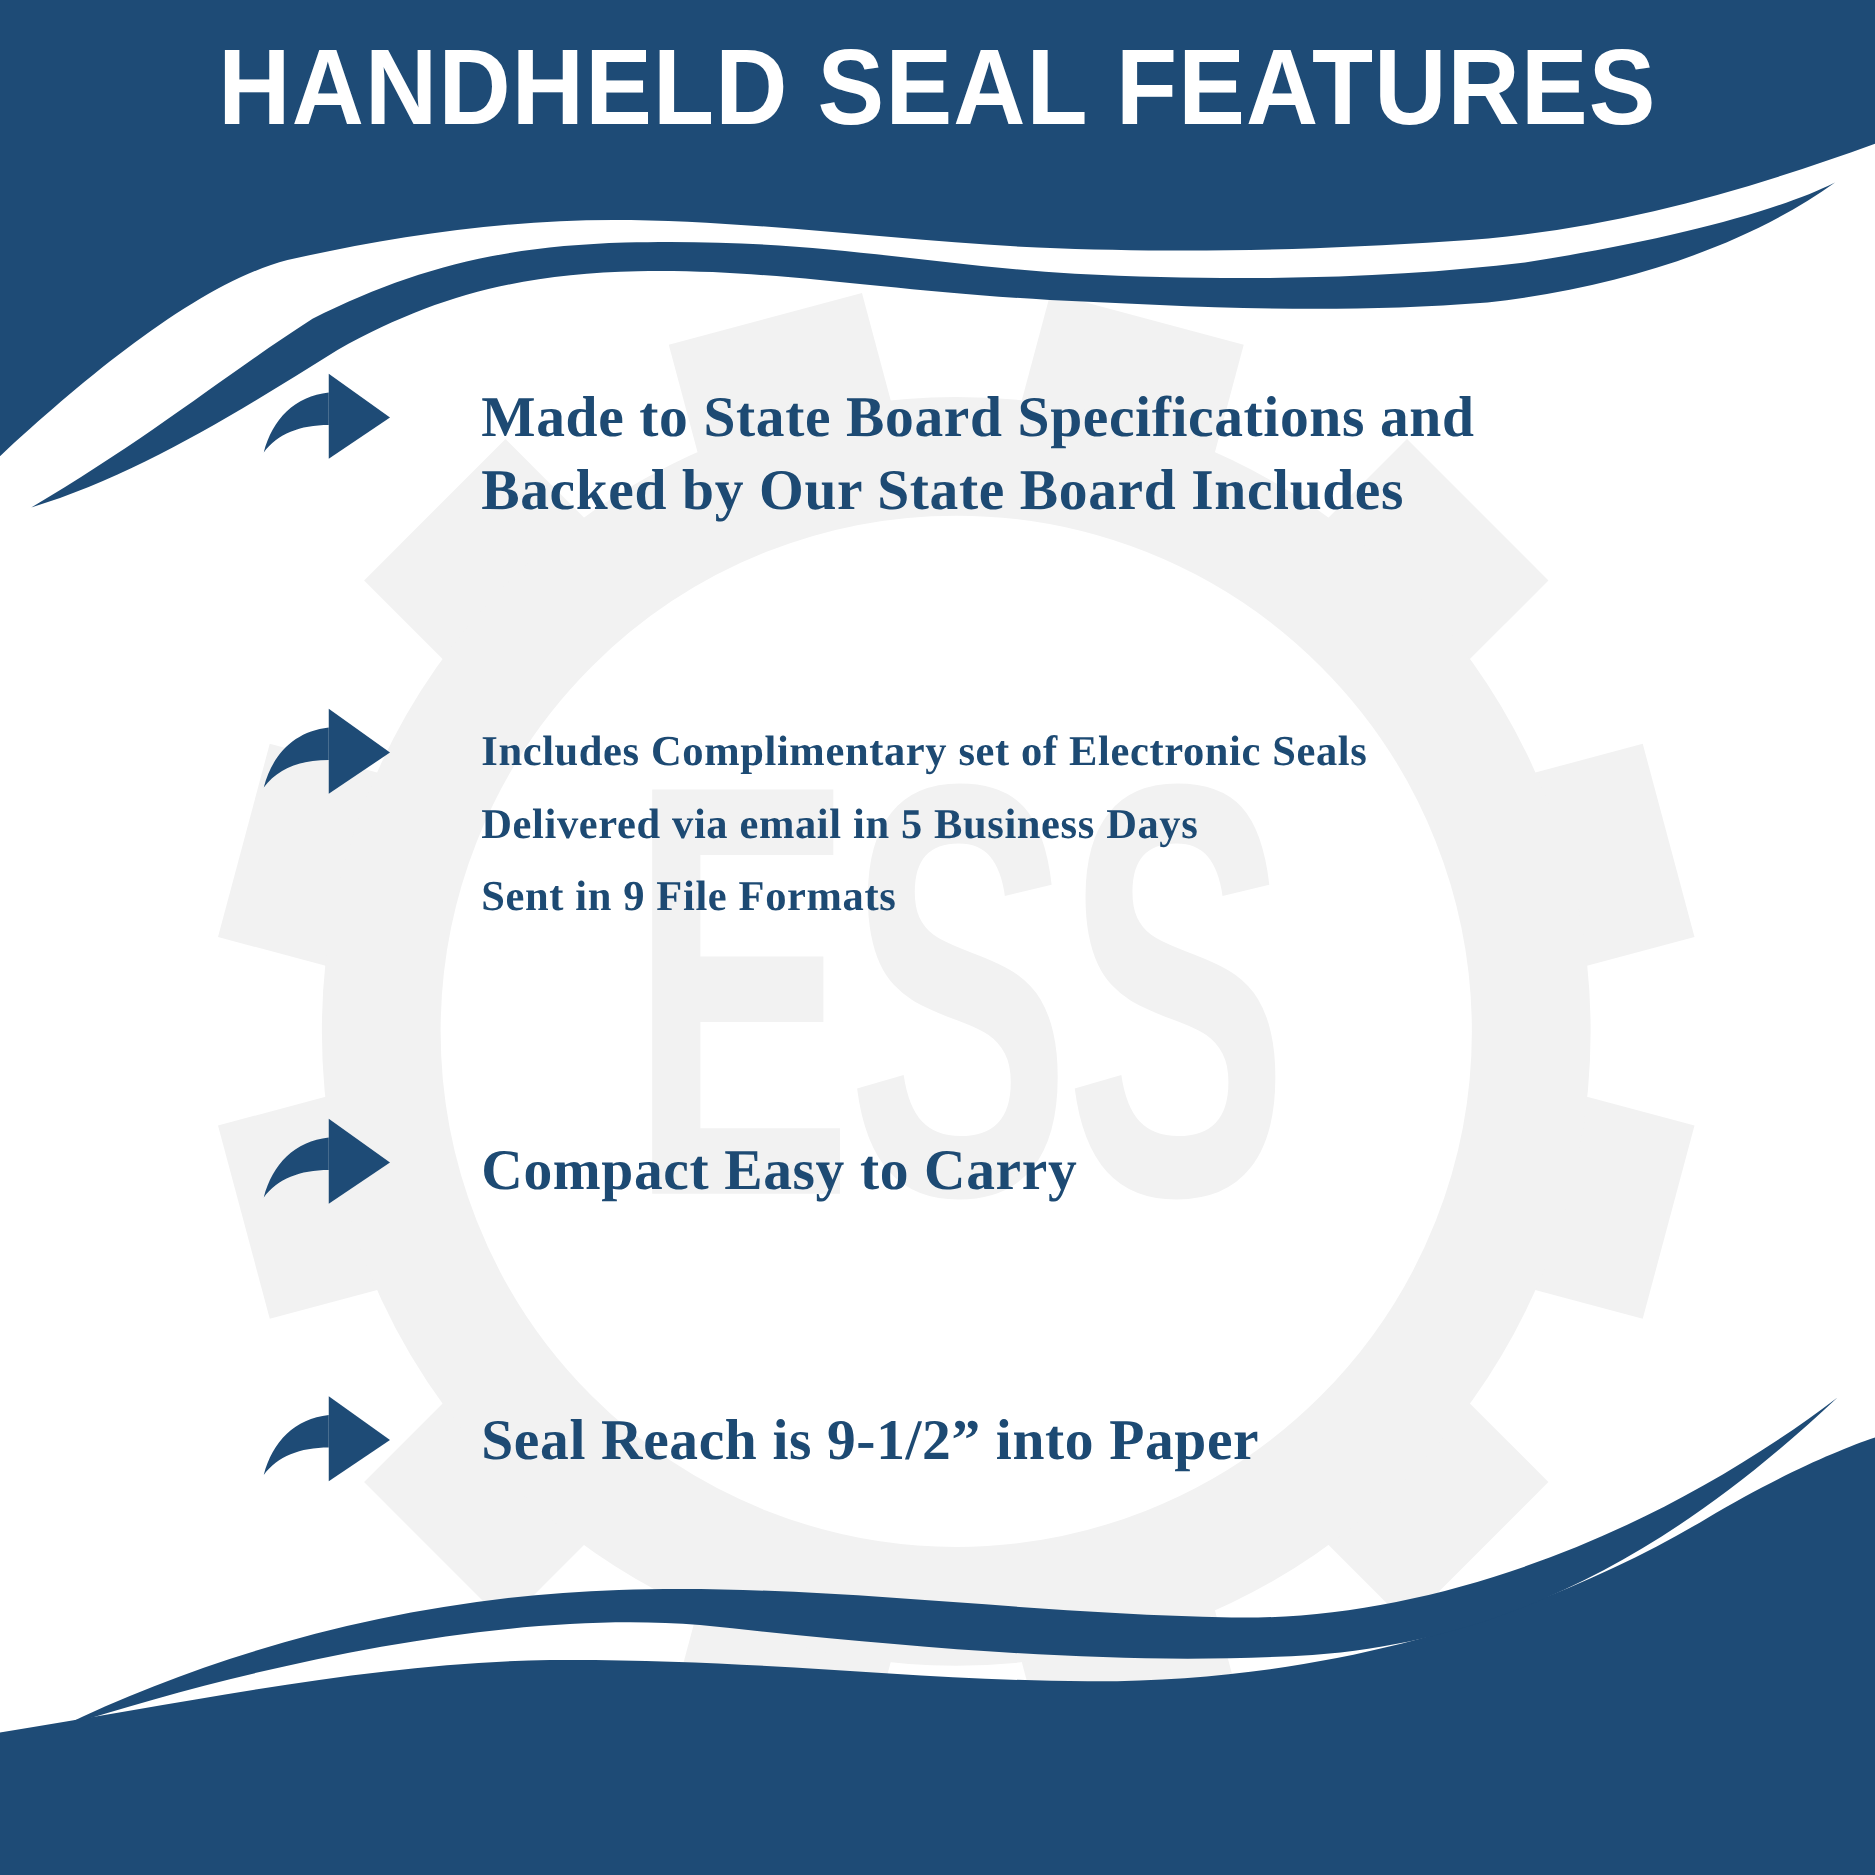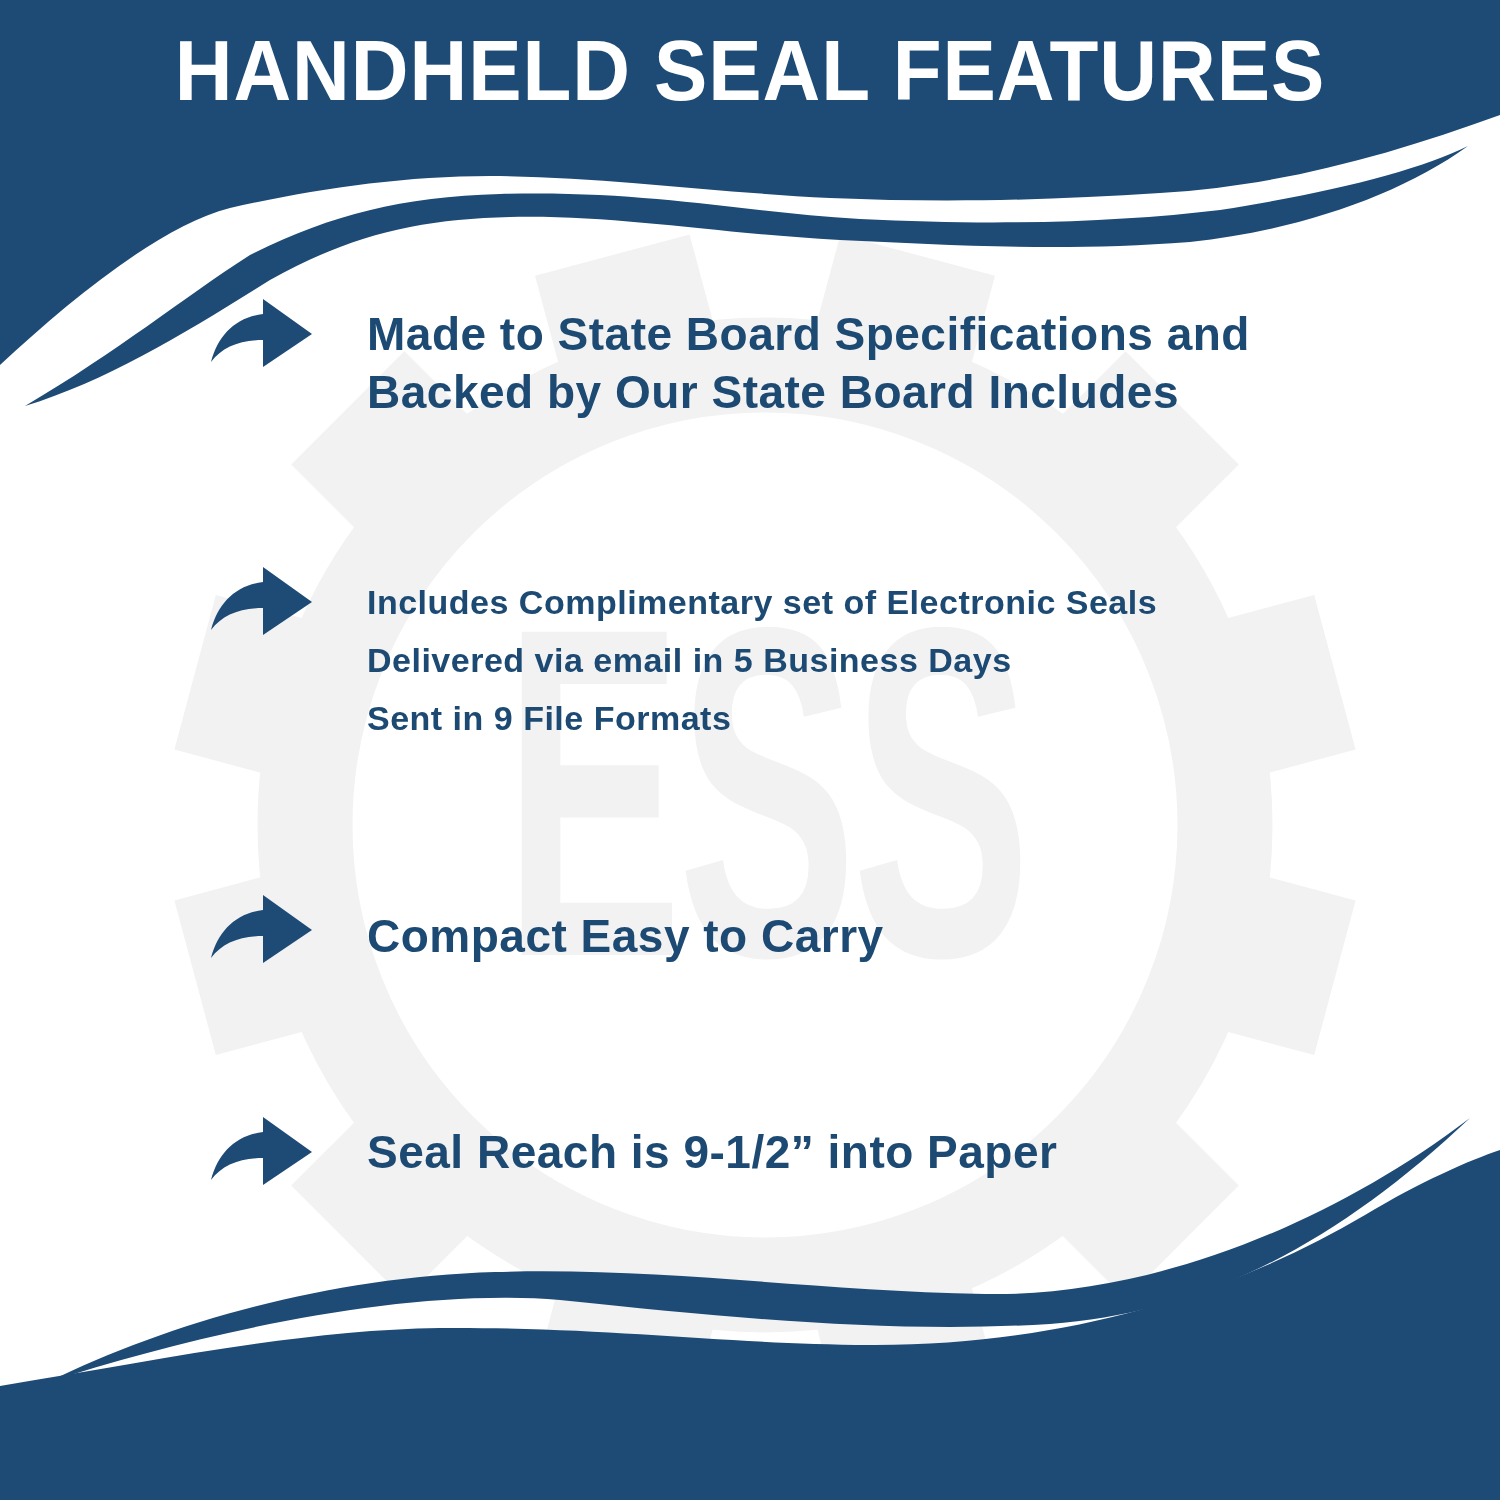--- a/index.html
+++ b/index.html
@@ -43,25 +43,26 @@
   .feature{
     position:absolute;
     left:205px;right:10px;
     display:flex;
     align-items:flex-start;
     z-index:2;
   }
   .arrow{width:110px;height:72px;flex:none;display:block;}
   .arrow path{fill:var(--brand-blue);}
   .lines{
-    margin-left:52px;
+    margin-left:70px;
     margin-top:8px;
     color:var(--text-blue);
     font-weight:700;
     letter-spacing:.5px;
+    font-family:Liberation Serif, serif;
   }
   .size-lg{font-size:46px;line-height:58px;}
   .size-md{font-size:34px;line-height:58px;}
   .row-1{top:297px;}
   .row-2{top:565px;}
   .row-3{top:893px;align-items:flex-end;}
   .row-4{top:1115px;}
 </style>
 </head>
 <body>

